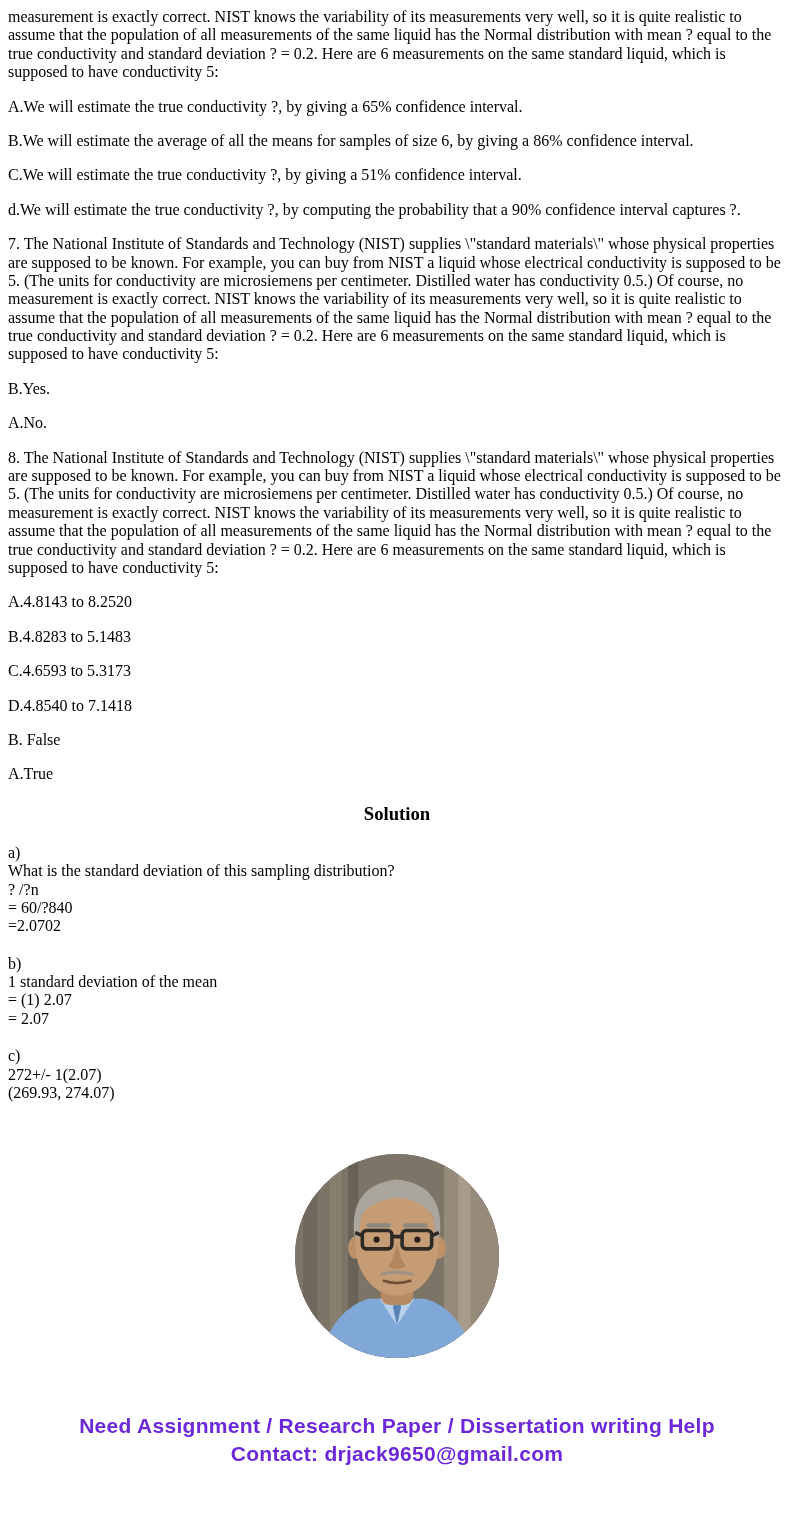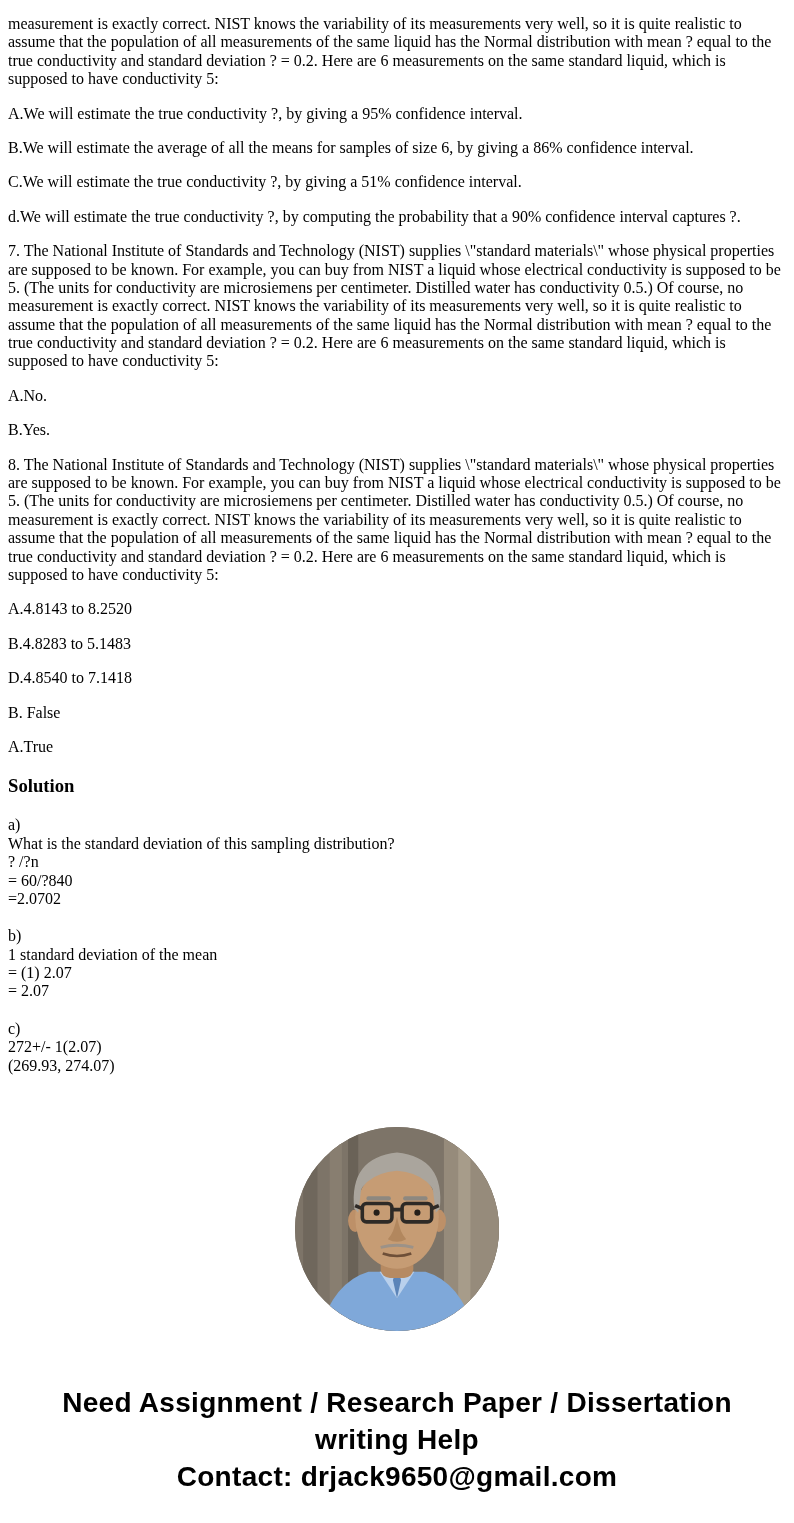--- a/index.html
+++ b/index.html
@@ -10,27 +10,28 @@
     margin: 8px;
     width: 778px;
     font-family: "Liberation Serif", serif;
     font-size: 16px;
   }
   p {
     margin: 16px 0;
     line-height: 1.15;
   }
   p.first {
-    margin-top: 7px;
+    margin-top: 0;
   }
   h3.solution-heading {
     font-family: "Liberation Serif", serif;
     font-size: 18.7px;
     font-weight: bold;
     margin: 19px 0;
+    text-align: center;
   }
   p.sol {
     white-space: pre-line;
     margin: 19px 0;
   }
   .avatar-wrap {
     text-align: center;
     margin-top: 52px;
   }
   .avatar {
@@ -41,45 +42,46 @@
     overflow: hidden;
     background: #7d7468;
   }
   .avatar svg { display: block; }
   .footer {
     margin: 50px auto 32px auto;
     max-width: 744px;
     text-align: center;
     font-family: "Liberation Sans", sans-serif;
     font-weight: 700;
-    font-size: 28px;
+    font-size: 21px;
     line-height: 1.32;
     letter-spacing: 0.3px;
-    color: #000000;
+    color: #6d28d9;
   }
 </style>
 </head>
 <body>
 
 <div>
 
   <p class="first">measurement is exactly correct. NIST knows the variability of its measurements very well, so it is quite realistic to assume that the population of all measurements of the same liquid has the Normal distribution with mean ? equal to the true conductivity and standard deviation ? = 0.2. Here are 6 measurements on the same standard liquid, which is supposed to have conductivity 5:</p>
 
-  <p>A.We will estimate the true conductivity ?, by giving a 95% confidence interval.</p>
+  <p>A.We will estimate the true conductivity ?, by giving a 65% confidence interval.</p>
   <p>B.We will estimate the average of all the means for samples of size 6, by giving a 86% confidence interval.</p>
   <p>C.We will estimate the true conductivity ?, by giving a 51% confidence interval.</p>
   <p>d.We will estimate the true conductivity ?, by computing the probability that a 90% confidence interval captures ?.</p>
 
   <p>7. The National Institute of Standards and Technology (NIST) supplies \"standard materials\" whose physical properties are supposed to be known. For example, you can buy from NIST a liquid whose electrical conductivity is supposed to be 5. (The units for conductivity are microsiemens per centimeter. Distilled water has conductivity 0.5.) Of course, no measurement is exactly correct. NIST knows the variability of its measurements very well, so it is quite realistic to assume that the population of all measurements of the same liquid has the Normal distribution with mean ? equal to the true conductivity and standard deviation ? = 0.2. Here are 6 measurements on the same standard liquid, which is supposed to have conductivity 5:</p>
+  <p>B.Yes.</p>
   <p>A.No.</p>
-  <p>B.Yes.</p>
 
   <p>8. The National Institute of Standards and Technology (NIST) supplies \"standard materials\" whose physical properties are supposed to be known. For example, you can buy from NIST a liquid whose electrical conductivity is supposed to be 5. (The units for conductivity are microsiemens per centimeter. Distilled water has conductivity 0.5.) Of course, no measurement is exactly correct. NIST knows the variability of its measurements very well, so it is quite realistic to assume that the population of all measurements of the same liquid has the Normal distribution with mean ? equal to the true conductivity and standard deviation ? = 0.2. Here are 6 measurements on the same standard liquid, which is supposed to have conductivity 5:</p>
   <p>A.4.8143 to 8.2520</p>
   <p>B.4.8283 to 5.1483</p>
+  <p>C.4.6593 to 5.3173</p>
   <p>D.4.8540 to 7.1418</p>
 
   <p>B. False</p>
   <p>A.True</p>
 
   <h3 class="solution-heading">Solution</h3>
 
   <p class="sol">a)
 What is the standard deviation of this sampling distribution?
 ? /?n

